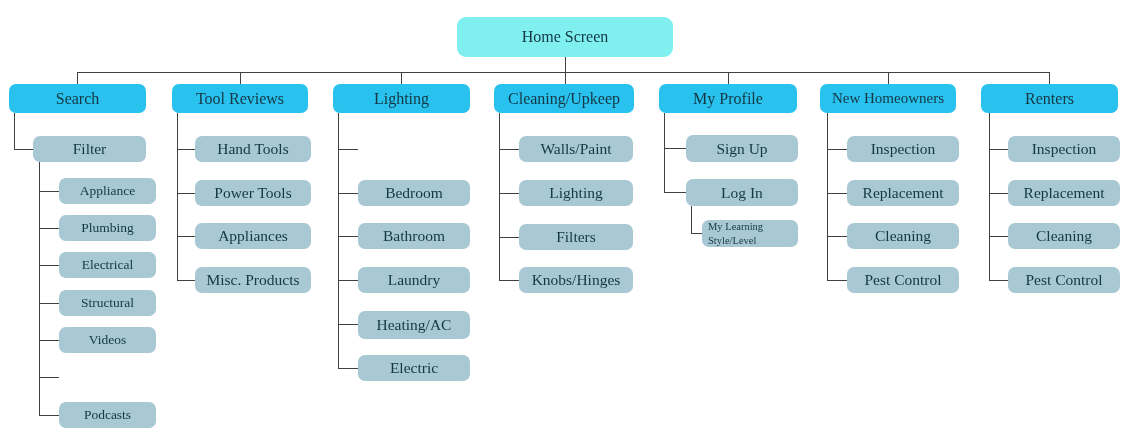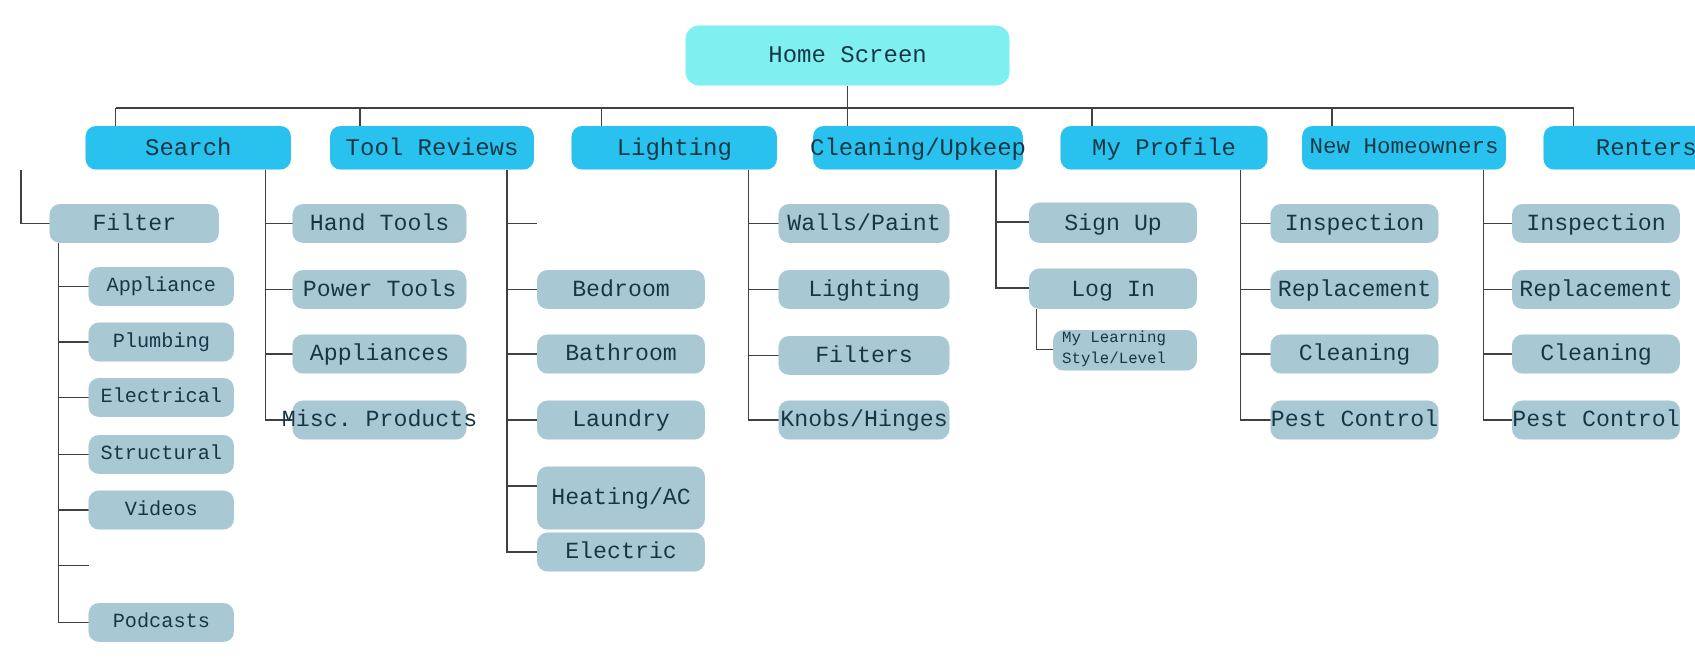--- a/index.html
+++ b/index.html
@@ -5,21 +5,21 @@
   html, body {
     margin: 0;
     padding: 0;
     background: #ffffff;
   }
   .canvas {
     position: relative;
     width: 1130px;
     height: 446px;
     background: var(--c-background, #ffffff);
-    font-family: Liberation Mono, monospace;
+    font-family: Liberation Serif, serif;
     overflow: hidden;
   }
   .lines {
     position: absolute;
     left: 0;
     top: 0;
     pointer-events: none;
   }
   .lines path {
     fill: none;
@@ -38,21 +38,20 @@
     cursor: default;
   }
   .node.root {
     background: var(--c-root, #7ff0ef);
     border-radius: 9px;
     font-size: 16px;
   }
   .node.section {
     background: var(--c-section, #29c2ee);
     font-size: 16px;
-    margin-left: 48px;
   }
   .node.item {
     background: var(--c-item, #a8c8d4);
     font-size: 15.5px;
     text-align: center;
   }
   .node.item.small {
     font-size: 10.5px;
     line-height: 1.25;
     white-space: normal;
@@ -95,21 +94,21 @@
   <div class="node item" style="left:59px;top:402px;width:97px;height:26px;font-size:13.5px">Podcasts</div>
 
   <div class="node item" style="left:195px;top:136px;width:116px;height:26px">Hand Tools</div>
   <div class="node item" style="left:195px;top:180px;width:116px;height:26px">Power Tools</div>
   <div class="node item" style="left:195px;top:223px;width:116px;height:26px">Appliances</div>
   <div class="node item" style="left:195px;top:267px;width:116px;height:26px">Misc. Products</div>
 
   <div class="node item" style="left:358px;top:180px;width:112px;height:26px">Bedroom</div>
   <div class="node item" style="left:358px;top:223px;width:112px;height:26px">Bathroom</div>
   <div class="node item" style="left:358px;top:267px;width:112px;height:26px">Laundry</div>
-  <div class="node item" style="left:358px;top:311px;width:112px;height:42px">Heating/AC</div>
+  <div class="node item" style="left:358px;top:311px;width:112px;height:28px">Heating/AC</div>
   <div class="node item" style="left:358px;top:355px;width:112px;height:26px">Electric</div>
 
   <div class="node item" style="left:519px;top:136px;width:114px;height:26px">Walls/Paint</div>
   <div class="node item" style="left:519px;top:180px;width:114px;height:26px">Lighting</div>
   <div class="node item" style="left:519px;top:224px;width:114px;height:26px">Filters</div>
   <div class="node item" style="left:519px;top:267px;width:114px;height:26px">Knobs/Hinges</div>
 
   <div class="node item" style="left:686px;top:135px;width:112px;height:27px">Sign Up</div>
   <div class="node item" style="left:686px;top:179px;width:112px;height:27px">Log In</div>
   <div class="node item small" style="left:702px;top:220px;width:96px;height:27px">My Learning Style/Level</div>

